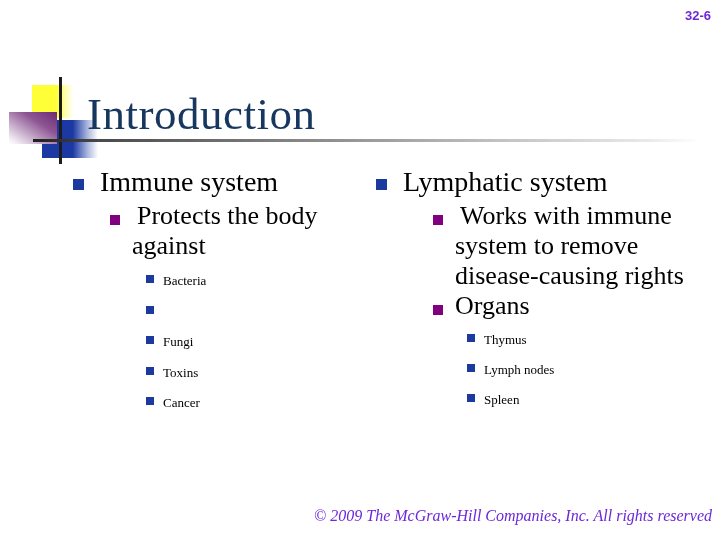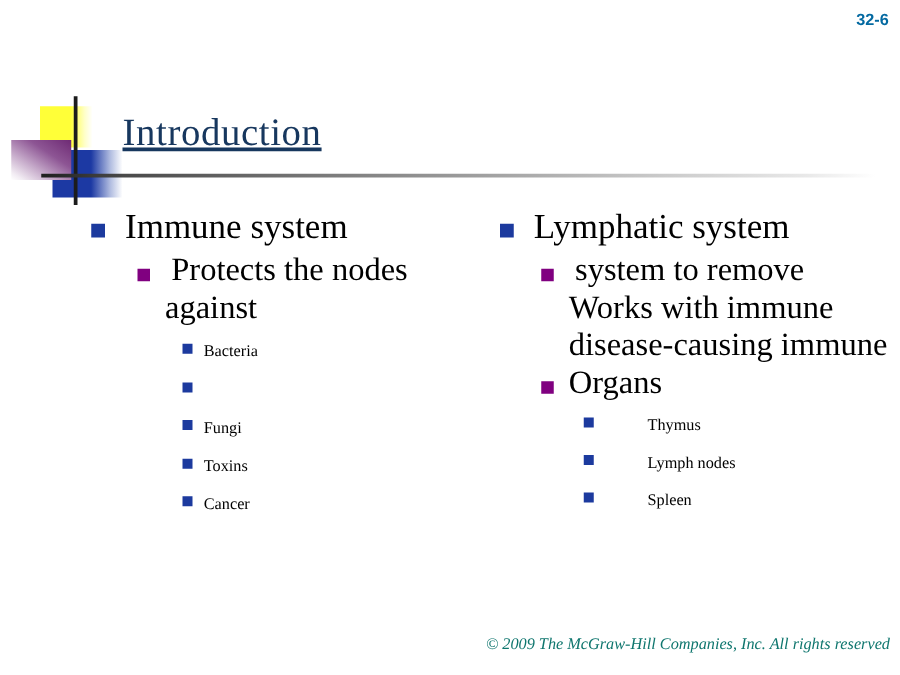--- a/index.html
+++ b/index.html
@@ -14,29 +14,29 @@
   }
 
   
   .slide-number {
     position: absolute;
     top: 8px;
     right: 9px;
     font-family: "Liberation Sans", sans-serif;
     font-weight: bold;
     font-size: 13px;
-    color: #0369a1;
+    color: #6d28d9;
   }
   .copyright {
     position: absolute;
     top: 507px;
     right: 8px;
-    font-size: 13px;
+    font-size: 16px;
     font-style: italic;
-    color: #0f766e;
+    color: #6d28d9;
     white-space: nowrap;
   }
 
   
   .deco-yellow {
     position: absolute; left: 32px; top: 85px; width: 42px; height: 33px;
     background: linear-gradient(90deg, #ffff38 0%, #ffff38 58%, #ffffc8 85%, #ffffff 100%);
     z-index: 1;
   }
   .deco-blue {
@@ -52,49 +52,48 @@
   .deco-vline {
     position: absolute; left: 59px; top: 77px; width: 3px; height: 87px;
     background: #1c1c1c; z-index: 4;
   }
   .deco-hline {
     position: absolute; left: 33px; top: 139px; width: 667px; height: 3px;
     background: linear-gradient(90deg, #1f1f1f 0%, #4a4a4a 10%, #8a8a8a 42%, #c2c2c2 70%, #e9e9e9 92%, rgba(255,255,255,0) 100%);
     z-index: 4;
   }
   .title {
-    position: absolute; left: 98px; top: 88px;
+    position: absolute; left: 87px; top: 88px;
     margin: 0;
-    font-size: 31px;
+    font-size: 45px;
     font-weight: normal;
     color: #17375e;
     z-index: 5;
     letter-spacing: 0.5px;
-    text-decoration: underline;
   }
 
   
   .row { position: absolute; display: flex; align-items: flex-start; }
   .bullet { flex: 0 0 auto; display: inline-block; }
   .b-blue   { background: #1c3a9e; }
   .b-purple { background: #800080; }
 
   .l1 .bullet { width: 11px; height: 11px; margin-top: 15px; margin-right: 16px; }
   .l1 .txt    { font-size: 28px; line-height: 36px; white-space: nowrap; }
 
   .l2 .bullet { width: 10px; height: 10px; margin-top: 14px; margin-right: 12px; }
   .l2 .txt    { font-size: 26px; line-height: 30px; }
   .l2 .line   { display: block; }
   .l2 .line:first-child { text-indent: 5px; }
 
   .sublist { position: absolute; }
   .sublist .li { display: flex; align-items: flex-start; height: 30.5px; }
   .sublist .bullet { width: 8px; height: 8px; margin-top: 9px; margin-right: 9px; }
   .sublist .txt { font-size: 13px; line-height: 30.5px; white-space: nowrap; }
-  .sublist.tight .li { height: 30px; gap: 34px; }
+  .sublist.tight .li { height: 30px; }
   .sublist.tight .txt { line-height: 30px; }
 </style>
 </head>
 <body>
 
 <div class="slide">
 
   <div class="slide-number">32-6</div>
 
   <div class="deco-yellow"></div>
@@ -106,21 +105,21 @@
   <h1 class="title">Introduction</h1>
 
   <div class="row l1" style="left:73px; top:164px;">
     <span class="bullet b-blue"></span>
     <span class="txt">Immune system</span>
   </div>
 
   <div class="row l2" style="left:110px; top:201px;">
     <span class="bullet b-purple"></span>
     <span class="txt">
-      <span class="line">Protects the nodes</span>
+      <span class="line">Protects the body</span>
       <span class="line">against</span>
     </span>
   </div>
 
   <div class="sublist" style="left:146px; top:266px;">
     <div class="li">
       <span class="bullet b-blue"></span>
       <span class="txt">Bacteria</span>
     </div>
     <div class="li">
@@ -133,31 +132,31 @@
     <div class="li">
       <span class="bullet b-blue"></span>
       <span class="txt">Toxins</span>
     </div>
     <div class="li">
       <span class="bullet b-blue"></span>
       <span class="txt">Cancer</span>
     </div>
   </div>
 
-  <div class="row l1" style="left:400px; top:164px;">
+  <div class="row l1" style="left:376px; top:164px;">
     <span class="bullet b-blue"></span>
     <span class="txt">Lymphatic system</span>
   </div>
 
   <div class="row l2" style="left:433px; top:201px;">
     <span class="bullet b-purple"></span>
     <span class="txt">
+      <span class="line">Works with immune</span>
       <span class="line">system to remove</span>
-      <span class="line">Works with immune</span>
-      <span class="line">disease-causing immune</span>
+      <span class="line">disease-causing rights</span>
     </span>
   </div>
 
   <div class="row l2" style="left:433px; top:291px;">
     <span class="bullet b-purple"></span>
     <span class="txt">Organs</span>
   </div>
 
   <div class="sublist tight" style="left:467px; top:325px;">
     <div class="li">

